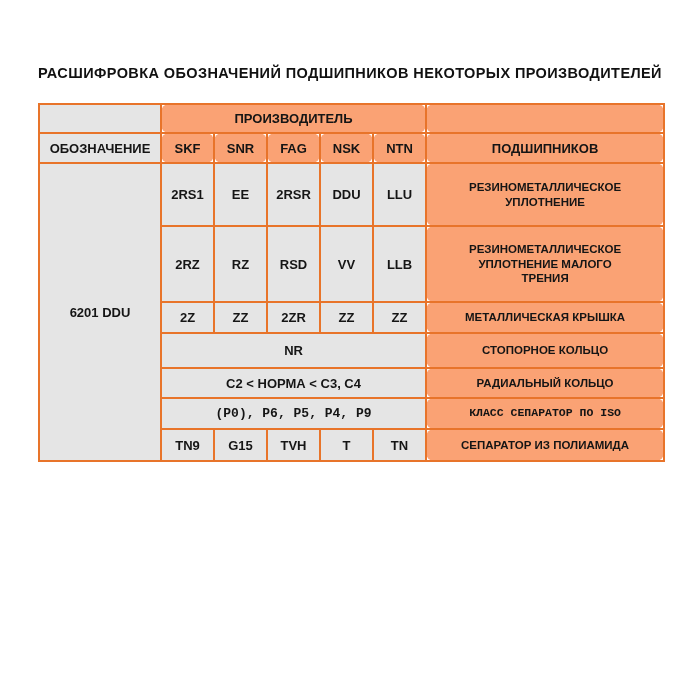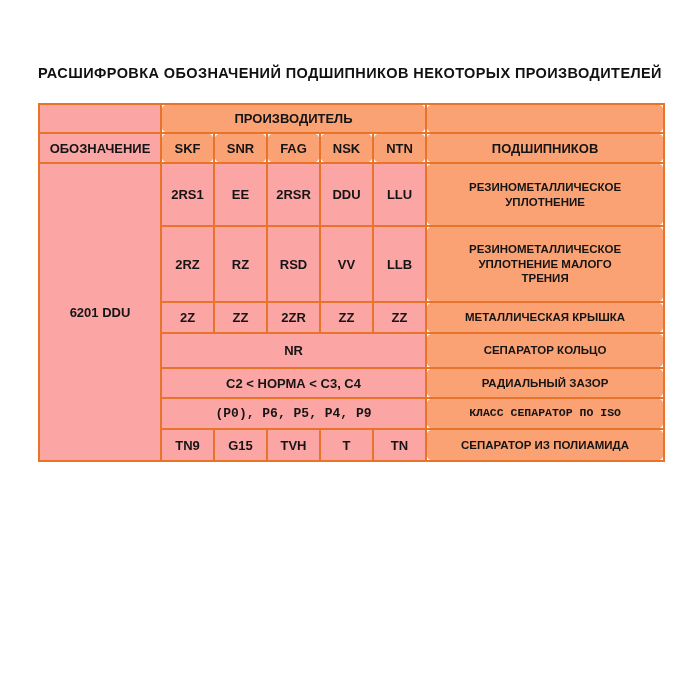--- a/index.html
+++ b/index.html
@@ -32,21 +32,21 @@
     table-layout: fixed;
   }
   table.main td {
     border: 2px solid #E8742A;
     text-align: center;
     vertical-align: middle;
     font-weight: bold;
     font-size: 13px;
     color: #151515;
     padding: 0;
-    background: #fca5a5;
+    background: #e5e5e5;
   }
   table.main td.orange { background: #FAA274; border-radius: 8px; }
   table.main td.decoding {
     font-size: 11.5px;
     line-height: 1.3;
     padding: 2px 18px;
     white-space: pre-line;
   }
   tr.h1 { height: 29px; }
   tr.h2 { height: 30px; }
@@ -132,25 +132,25 @@
       <tr class="d3">
         <td>2Z</td>
         <td>ZZ</td>
         <td>2ZR</td>
         <td>ZZ</td>
         <td>ZZ</td>
         <td class="orange decoding">МЕТАЛЛИЧЕСКАЯ КРЫШКА</td>
       </tr>
       <tr class="d4">
         <td colspan="5">NR</td>
-        <td class="orange decoding">СЕПАРАТОР КОЛЬЦО</td>
+        <td class="orange decoding">СТОПОРНОЕ КОЛЬЦО</td>
       </tr>
       <tr class="d5">
         <td colspan="5">C2 &lt; НОРМА &lt; C3, C4</td>
-        <td class="orange decoding">РАДИАЛЬНЫЙ ЗАЗОР</td>
+        <td class="orange decoding">РАДИАЛЬНЫЙ КОЛЬЦО</td>
       </tr>
       <tr class="d6">
         <td colspan="5">(P0), P6, P5, P4, P9</td>
         <td class="orange decoding">КЛАСС СЕПАРАТОР ПО ISO</td>
       </tr>
       <tr class="d7">
         <td>TN9</td>
         <td>G15</td>
         <td>TVH</td>
         <td>T</td>

